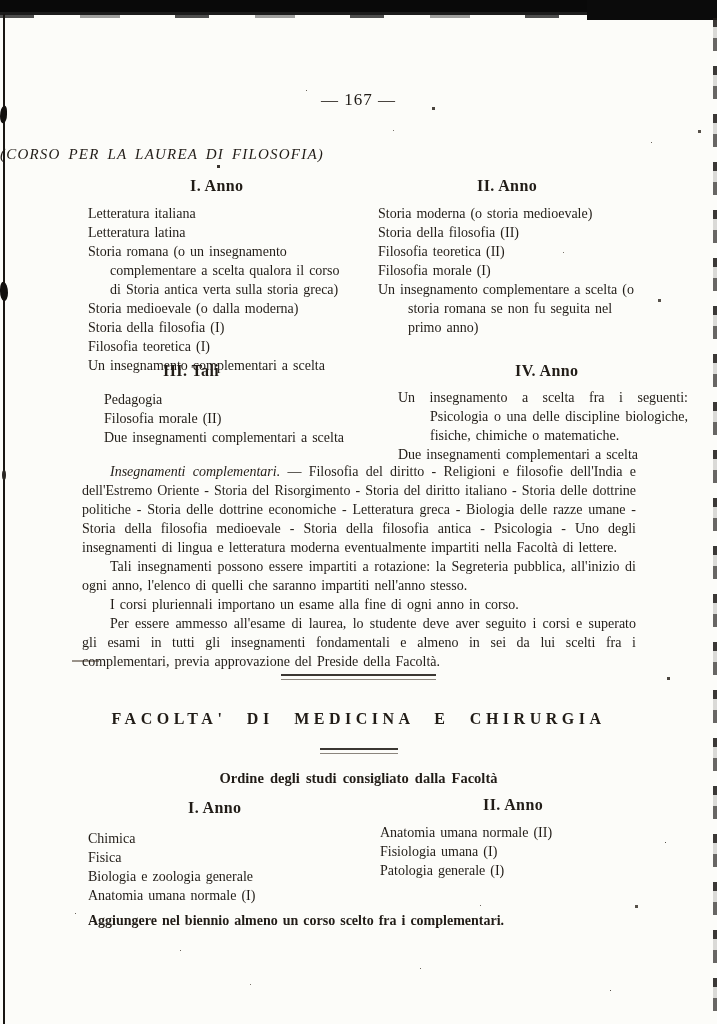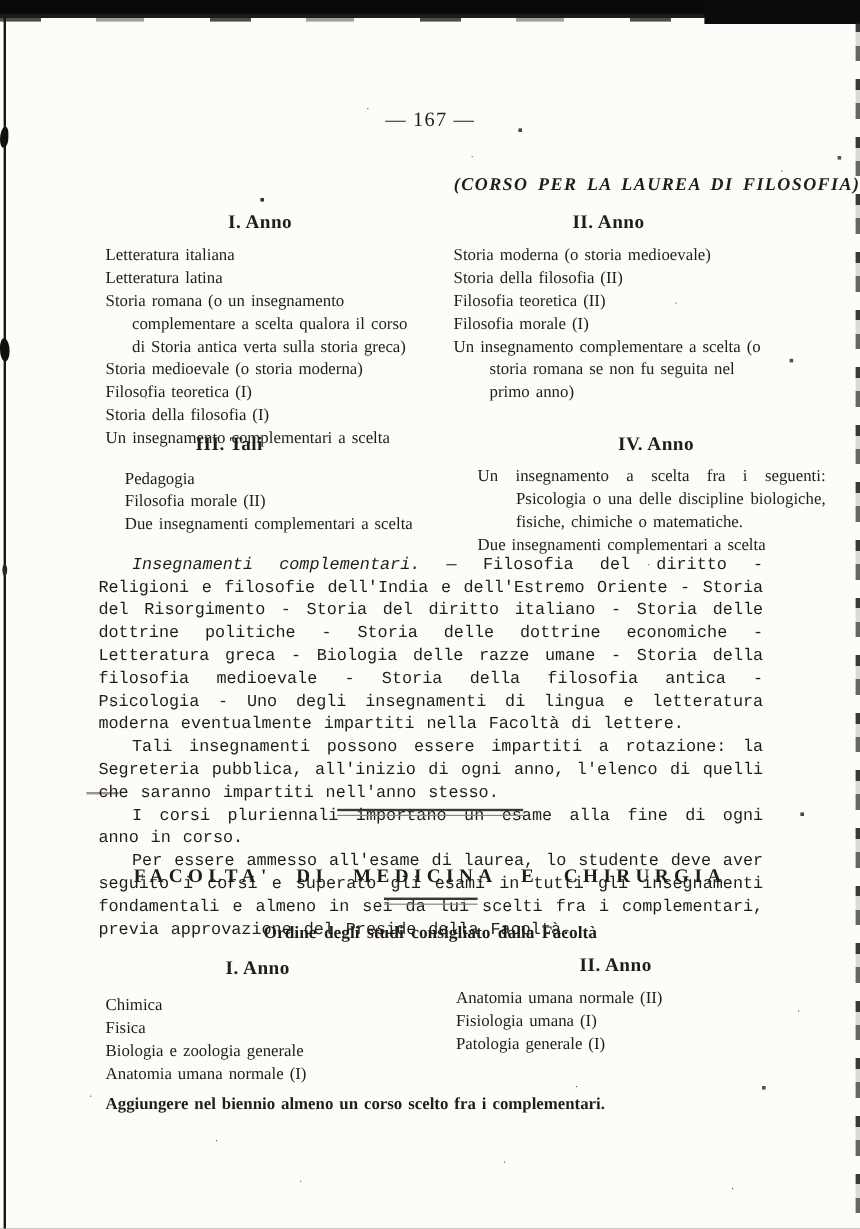--- a/index.html
+++ b/index.html
@@ -57,21 +57,21 @@
       393px 130px 0 0 #7a746c,
       480px 905px 0 0 #6a645c;
   }
   
   .pagenum{
     position:absolute;left:0;right:0;top:90px;
     text-align:center;font-size:17px;letter-spacing:1px;
   }
   .course-title{
     position:absolute;left:0;right:0;top:146px;
-    text-align:right;font-size:15px;font-weight:bold;font-style:italic;
+    text-align:left;font-size:15px;font-weight:normal;font-style:italic;
     letter-spacing:1.2px;word-spacing:3px;
   }
   .hdr{position:absolute;font-size:16px;font-weight:bold;letter-spacing:.4px;}
   .hdr-ph1{left:190px;top:177px;}
   .hdr-ph2{left:477px;top:177px;}
   .hdr-ph3{left:163px;top:362px;}
   .hdr-ph4{left:472px;top:362px;margin-left:43px;}
   .hdr-med1{left:188px;top:799px;}
   .hdr-med2{left:483px;top:796px;}
   .list{position:absolute;font-size:14px;line-height:19px;word-spacing:1.5px;}
@@ -81,29 +81,29 @@
   .ph2 .course-line{text-indent:-30px;padding-left:30px;}
   .ph3{left:104px;top:390px;width:280px;}
   .ph4{left:375px;top:388px;width:290px;text-align:justify;margin-left:23px;}
   .ph4 .course-line{text-indent:-32px;padding-left:32px;}
   .med1{left:88px;top:829px;width:280px;}
   .med2{left:380px;top:823px;width:280px;}
   .paras{
     position:absolute;left:82px;top:462px;width:554px;
     font-size:14px;line-height:19px;text-align:justify;word-spacing:1.5px;
   }
-  .paras p{margin:0;text-indent:28px;font-family:Liberation Mono, monospace;}
+  .paras p{margin:0;text-indent:28px;}
   .ital{font-style:italic;}
   .divider{position:absolute;height:3px;border-top:2px solid #3b3733;border-bottom:1px solid #8b857d;}
   .div1{left:281px;top:674px;width:155px;}
   .div2{left:320px;top:748px;width:78px;}
   .fac-title{
     position:absolute;left:0;right:0;top:710px;
     text-align:center;font-size:16px;font-weight:bold;
-    letter-spacing:4.5px;word-spacing:12px;margin-top:12px;
+    letter-spacing:4.5px;word-spacing:12px;
   }
   .ordine{
     position:absolute;left:0;right:0;top:770px;
     text-align:center;font-size:14.5px;font-weight:bold;word-spacing:2.5px;
   }
   .note{
     position:absolute;left:88px;top:913px;width:560px;
     font-size:14px;word-spacing:1.5px;font-weight:bold;
   }
 </style>
@@ -124,23 +124,23 @@
 
   <div class="pagenum">— 167 —</div>
   <div class="course-title">(CORSO PER LA LAUREA DI FILOSOFIA)</div>
 
   <div class="hdr hdr-ph1">I. Anno</div>
   <div class="hdr hdr-ph2">II. Anno</div>
   <div class="list ph1">
       <div class="course-line">Letteratura italiana</div>
       <div class="course-line">Letteratura latina</div>
       <div class="course-line">Storia romana (o un insegnamento complementare a scelta qualora il corso di Storia antica verta sulla storia greca)</div>
-      <div class="course-line">Storia medioevale (o storia moderna)</div>
+      <div class="course-line">Storia medioevale (o dalla moderna)</div>
+      <div class="course-line">Storia della filosofia (I)</div>
       <div class="course-line">Filosofia teoretica (I)</div>
-      <div class="course-line">Storia della filosofia (I)</div>
       <div class="course-line">Un insegnamento complementari a scelta</div>
     </div>
   <div class="list ph2">
       <div class="course-line">Storia moderna (o storia medioevale)</div>
       <div class="course-line">Storia della filosofia (II)</div>
       <div class="course-line">Filosofia teoretica (II)</div>
       <div class="course-line">Filosofia morale (I)</div>
       <div class="course-line">Un insegnamento complementare a scelta (o storia romana se non fu seguita nel primo anno)</div>
     </div>
 

